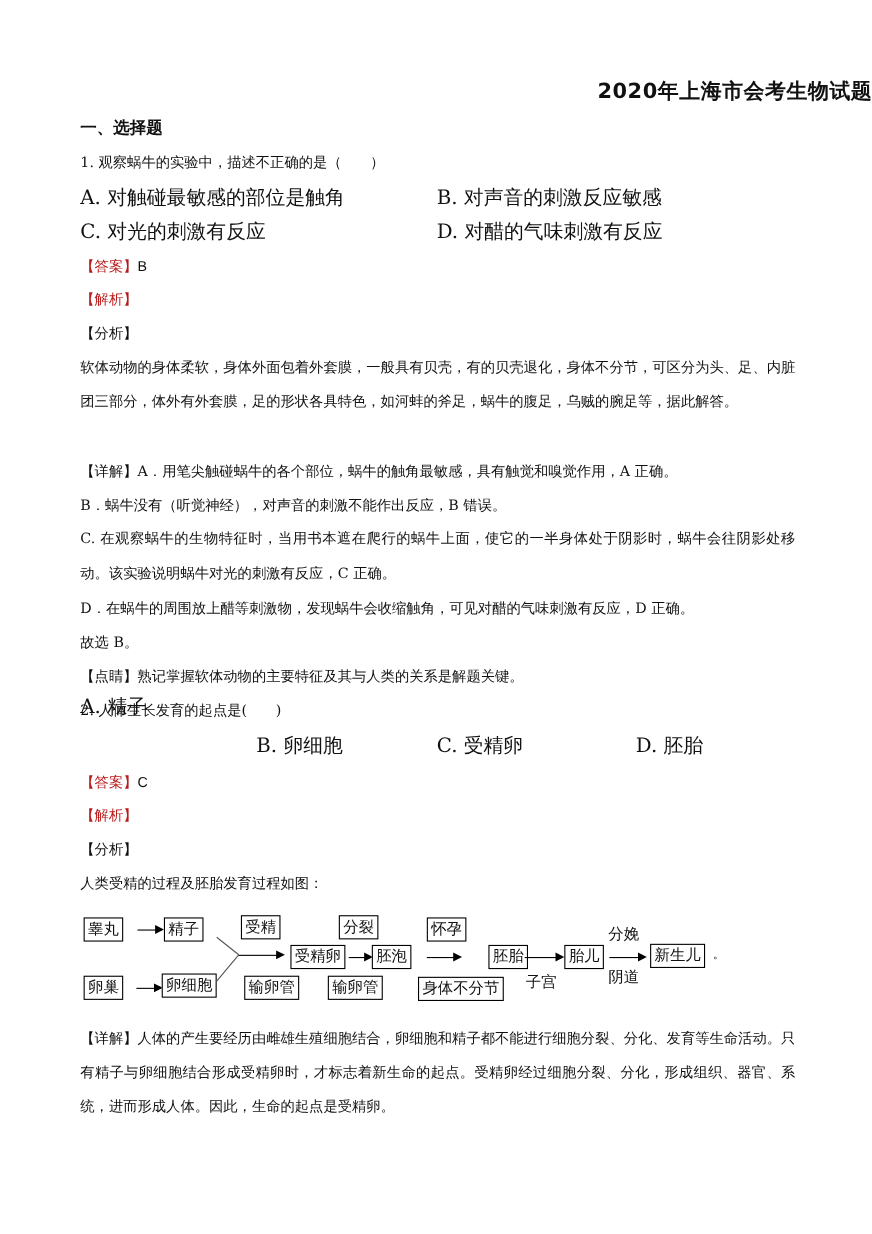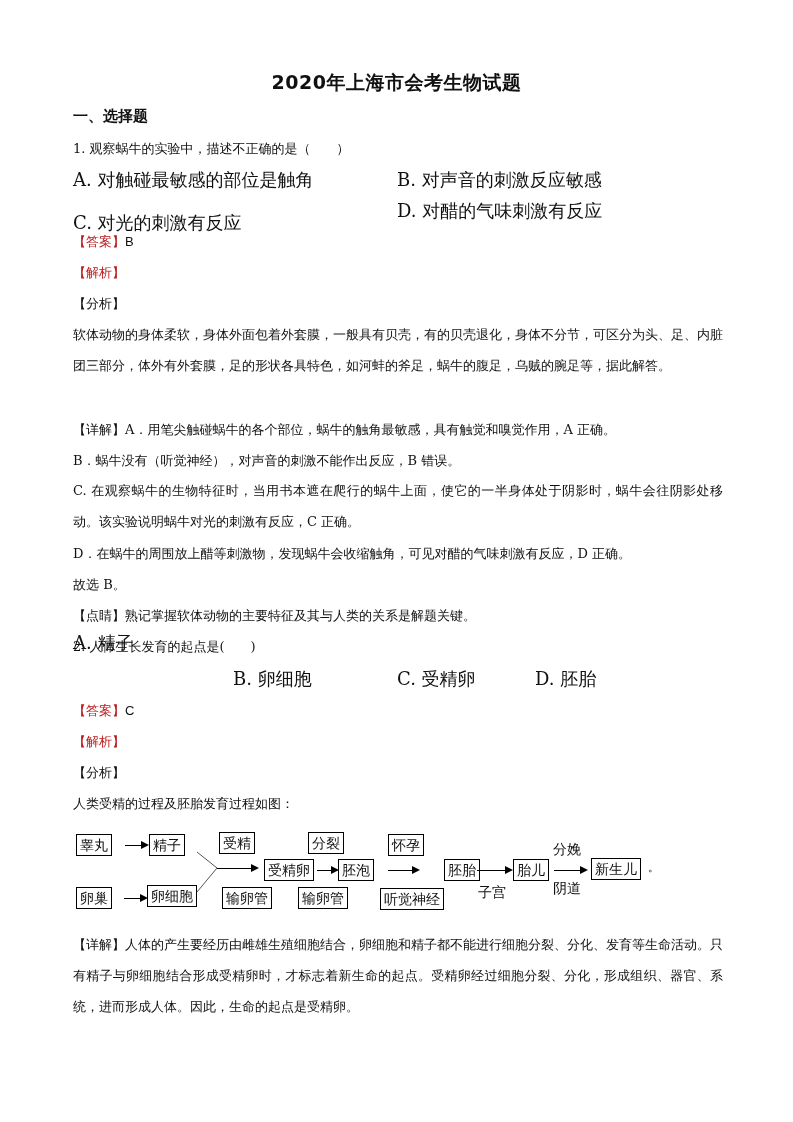--- a/index.html
+++ b/index.html
@@ -3,21 +3,21 @@
 <meta charset="utf-8">
 <style>
   html, body { margin: 0; padding: 0; background: #ffffff; }
   body {
     width: 793px; height: 1122px; position: relative; overflow: hidden;
     font-family: "DejaVu Serif", "Liberation Serif", serif;
     color: #111;
   }
   .abs { position: absolute; white-space: nowrap; }
   .title {
-    left: 0; width: 793px; top: 70px; text-align: center;
+    left: 0; width: 793px; top: 70px; text-align: right;
     font-family: "DejaVu Sans", "Liberation Sans", sans-serif;
     font-weight: bold; font-size: 19px; letter-spacing: 0.5px;
   }
   .section {
     left: 73px; top: 107px; font-weight: bold; font-size: 15px;
     font-family: "DejaVu Sans", "Liberation Sans", sans-serif;
     text-align: center;
   }
   .line { left: 73px; font-size: 13px; line-height: 18px; }
   .blue { color: #b91c1c; }
@@ -43,21 +43,21 @@
 </style>
 </head>
 <body>
 
 <div class="abs title">2020年上海市会考生物试题</div>
 <div class="abs section">一、选择题</div>
 
 <div class="abs line" style="top:140px">1. 观察蜗牛的实验中，描述不正确的是（　　）</div>
 <div class="abs opt" style="left:73px; top:171px">A. 对触碰最敏感的部位是触角</div>
 <div class="abs opt" style="left:397px; top:171px">B. 对声音的刺激反应敏感</div>
-<div class="abs opt" style="left:73px; top:214px">C. 对光的刺激有反应</div>
+<div class="abs opt" style="left:73px; top:202px">C. 对光的刺激有反应</div>
 <div class="abs opt" style="left:397px; top:202px">D. 对醋的气味刺激有反应</div>
 
 <div class="abs line" style="top:233px">
   <span class="blue">【答案】</span><span class="latin">B</span>
 </div>
 <div class="abs line blue" style="top:264px">【解析】</div>
 <div class="abs line" style="top:295px">【分析】</div>
 <div class="abs para" style="top:319px">软体动物的身体柔软，身体外面包着外套膜，一般具有贝壳，有的贝壳退化，身体不分节，可区分为头、足、内脏团三部分，体外有外套膜，足的形状各具特色，如河蚌的斧足，蜗牛的腹足，乌贼的腕足等，据此解答。</div>
 
 <div class="abs line" style="top:421px">
@@ -68,21 +68,21 @@
 <div class="abs line" style="top:545px">D．在蜗牛的周围放上醋等刺激物，发现蜗牛会收缩触角，可见对醋的气味刺激有反应，D 正确。</div>
 <div class="abs line" style="top:576px">故选 B。</div>
 <div class="abs line" style="top:607px">
   <span>【点睛】</span><span>熟记掌握软体动物的主要特征及其与人类的关系是解题关键。</span>
 </div>
 
 <div class="abs line" style="top:638px">2. 人体生长发育的起点是(　　)</div>
 <div class="abs opt" style="left:73px; top:634px">A. 精子</div>
 <div class="abs opt" style="left:233px; top:670px">B. 卵细胞</div>
 <div class="abs opt" style="left:397px; top:670px">C. 受精卵</div>
-<div class="abs opt" style="left:535px; top:670px">D. 胚胎</div>
+<div class="abs opt" style="left:578px; top:670px">D. 胚胎</div>
 
 <div class="abs line" style="top:702px">
   <span class="blue">【答案】</span><span class="latin">C</span>
 </div>
 <div class="abs line blue" style="top:733px">【解析】</div>
 <div class="abs line" style="top:764px">【分析】</div>
 <div class="abs line" style="top:795px">人类受精的过程及胚胎发育过程如图：</div>
 
 <div>
   <div class="box" style="left:76px; top:834px">睾丸</div>
@@ -104,21 +104,21 @@
 
   <div class="box" style="left:264px; top:859px">受精卵</div>
   <div class="arrow" style="left:317px; top:870px; width:20px"></div>
   <div class="box" style="left:338px; top:859px">胚泡</div>
 
   <div class="box" style="left:308px; top:832px">分裂</div>
   <div class="box" style="left:298px; top:887px">输卵管</div>
 
   <div class="arrow" style="left:388px; top:870px; width:30px"></div>
   <div class="box" style="left:388px; top:834px">怀孕</div>
-  <div class="box" style="left:380px; top:888px">听觉神经</div>
+  <div class="box" style="left:380px; top:888px">身体不分节</div>
 
   <div class="box" style="left:444px; top:859px">胚胎</div>
   <div class="arrow" style="left:477px; top:870px; width:34px"></div>
   <div class="lbl" style="left:478px; top:884px">子宫</div>
 
   <div class="box" style="left:513px; top:859px">胎儿</div>
   <div class="lbl" style="left:553px; top:841px">分娩</div>
   <div class="arrow" style="left:554px; top:870px; width:32px"></div>
   <div class="lbl" style="left:553px; top:880px">阴道</div>
 

